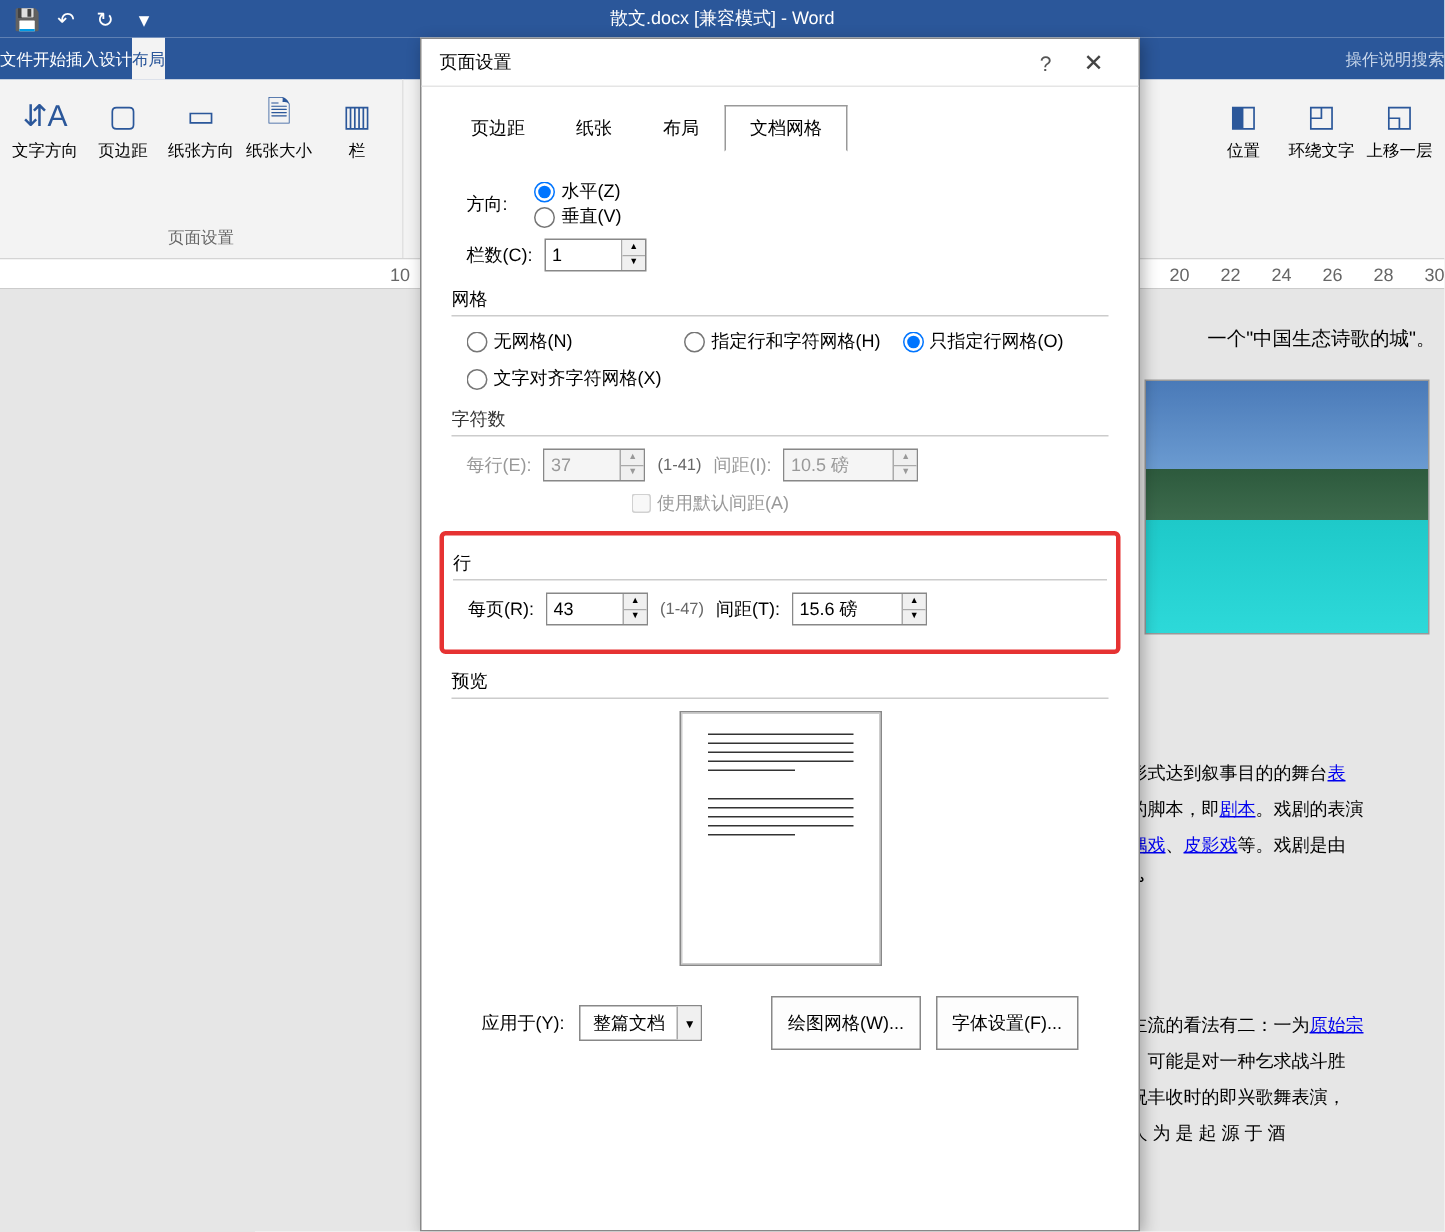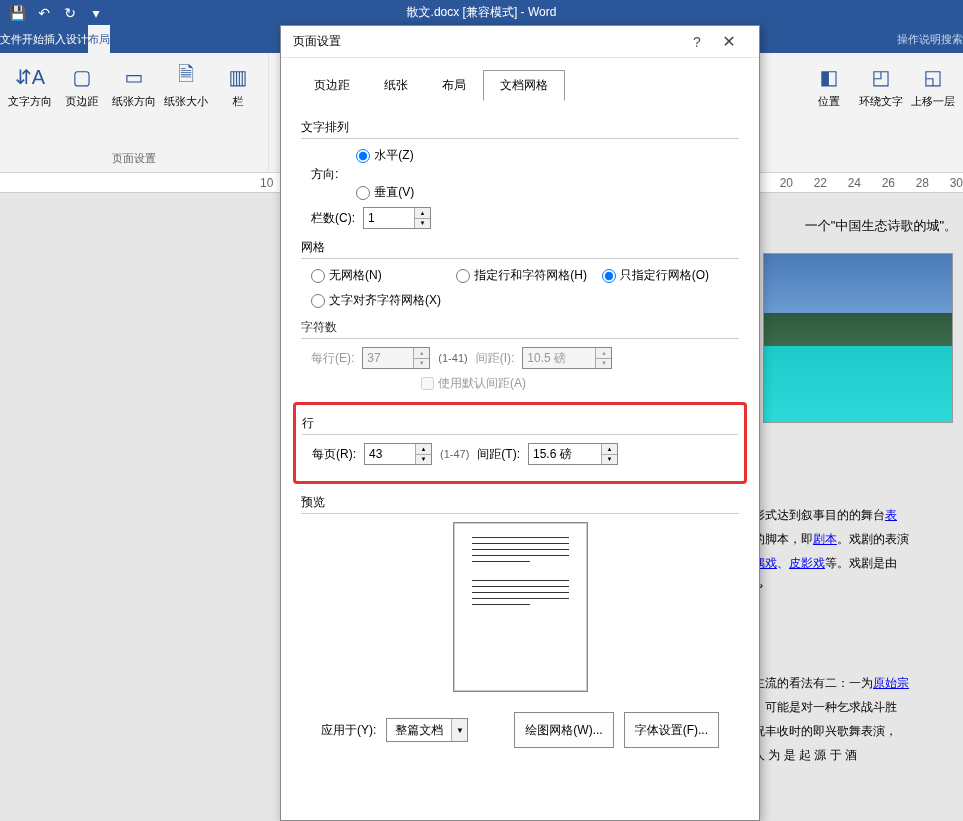--- a/index.html
+++ b/index.html
@@ -162,24 +162,23 @@
   </div>
   <div class="dlg-tabs">
     <div class="dlg-tab">页边距</div>
     <div class="dlg-tab">纸张</div>
     <div class="dlg-tab">布局</div>
     <div class="dlg-tab active">文档网格</div>
   </div>
   <div class="dlg-body">
 
     <div class="fieldset">
-      <div class="fs-label">文字排列</div>
       <div class="form-row">
         <span class="lbl-inline">方向:</span>
-        <div style="display:flex;flex-direction:column;gap:20px;margin-left:10px">
+        <div style="display:flex;flex-direction:column;gap:0;margin-left:10px">
           <label class="radio-row">
               <input type="radio" checked="" style="">
               <span>水平(Z)</span>
             </label>
           <label class="radio-row">
               <input type="radio" style="">
               <span>垂直(V)</span>
             </label>
         </div>
       </div>

